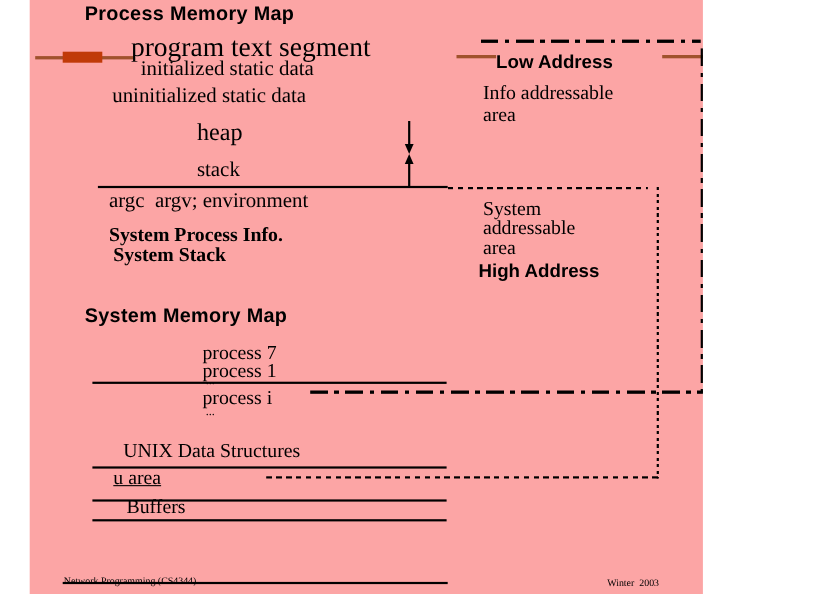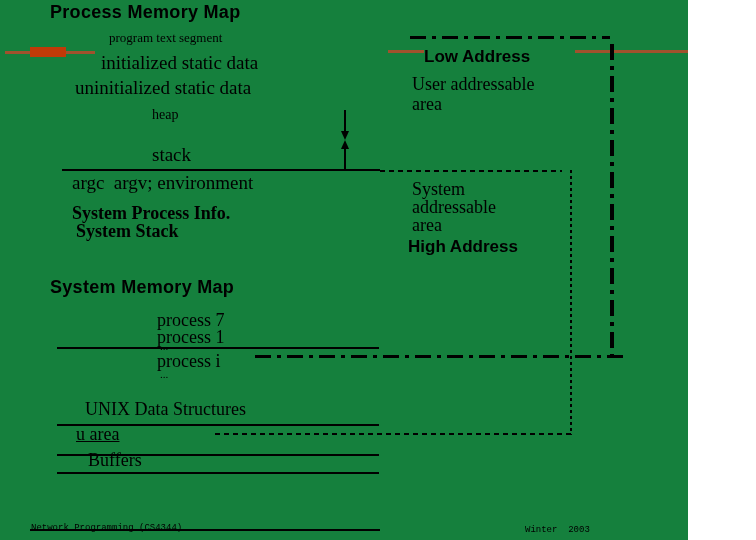--- a/index.html
+++ b/index.html
@@ -6,24 +6,25 @@
     margin: 0;
     padding: 0;
     background: #ffffff;
   }
   body {
     font-family: "Liberation Serif", serif;
     -webkit-font-smoothing: none;
   }
   #slide {
     position: relative;
-    width: 688px;
+    width: 612px;
     height: 540px;
-    background: #15803d;
+    background: #fca5a5;
     overflow: hidden;
+    margin-left: 27px;
   }
   .txt {
     position: absolute;
     color: #000000;
     white-space: pre;
     line-height: 1.05;
     font-family: "Liberation Serif", serif;
   }
   .bold {
     font-weight: bold;
@@ -84,43 +85,43 @@
     background: #a0522d;
   }
   .brown-bar {
     position: absolute;
     height: 10px;
     background: #c03a08;
   }
   .arrow-svg { position: absolute; }
   .footer-txt {
     position: absolute;
-    font-family: Liberation Mono, monospace;
+    font-family: Liberation Serif, serif;
     font-size: 9px;
     color: #000000;
     white-space: pre;
   }
 </style>
 </head>
 <body>
 
 <div id="slide">
 
   <div class="brown-line" style="left:5px; top:51px; width:90px;"></div>
   <div class="brown-bar" style="left:30px; top:47px; width:36px;"></div>
 
   <div class="txt bold" style="left:50px; top:3px; font-size:18px; letter-spacing:0.3px;">Process Memory Map</div>
 
-  <div class="txt" style="left:109px; top:31px; font-size:13px;">program text segment</div>
+  <div class="txt" style="left:92px; top:31px; font-size:25px;">program text segment</div>
 
   <div class="txt" style="left:75px; top:78px; font-size:19px;">uninitialized static data</div>
 
   <div class="txt" style="left:101px; top:53px; font-size:19px;">initialized static data</div>
 
-  <div class="txt" style="left:152px; top:108px; font-size:14px;">heap</div>
+  <div class="txt" style="left:152px; top:108px; font-size:22px;">heap</div>
 
   <div class="txt" style="left:152px; top:145px; font-size:19px;">stack</div>
 
   <svg class="arrow-svg" style="left:338px; top:110px;" width="14" height="30" viewBox="0 0 14 30">
     <line x1="7" y1="0" x2="7" y2="25" stroke="#000" stroke-width="2"></line>
     <polygon points="7,30 3,21 11,21" fill="#000"></polygon>
   </svg>
 
   <svg class="arrow-svg" style="left:338px; top:140px;" width="14" height="30" viewBox="0 0 14 30">
     <line x1="7" y1="5" x2="7" y2="30" stroke="#000" stroke-width="2"></line>
@@ -135,21 +136,21 @@
 
   <div class="txt" style="left:76px; top:222px; font-size:18px; font-weight:bold; font-family:Liberation Serif, serif;">System Stack</div>
 
   <div class="dashdot-h" style="left:410px; top:36px; width:200px;"></div>
 
   <div class="brown-line" style="left:388px; top:50px; width:36px;"></div>
   <div class="brown-line" style="left:575px; top:50px; width:181px;"></div>
 
   <div class="txt bold" style="left:424px; top:48px; font-size:17px;">Low Address</div>
 
-  <div class="txt" style="left:412px; top:75px; font-size:18px;">User addressable</div>
+  <div class="txt" style="left:412px; top:75px; font-size:18px;">Info addressable</div>
   <div class="txt" style="left:412px; top:95px; font-size:18px;">area</div>
 
   <div class="dashed-h" style="left:380px; top:170px; width:182px;"></div>
 
   <div class="txt" style="left:412px; top:180px; font-size:18px;">System</div>
   <div class="txt" style="left:412px; top:198px; font-size:18px;">addressable</div>
   <div class="txt" style="left:412px; top:216px; font-size:18px;">area</div>
 
   <div class="txt bold" style="left:408px; top:238px; font-size:17px;">High Address</div>
 

